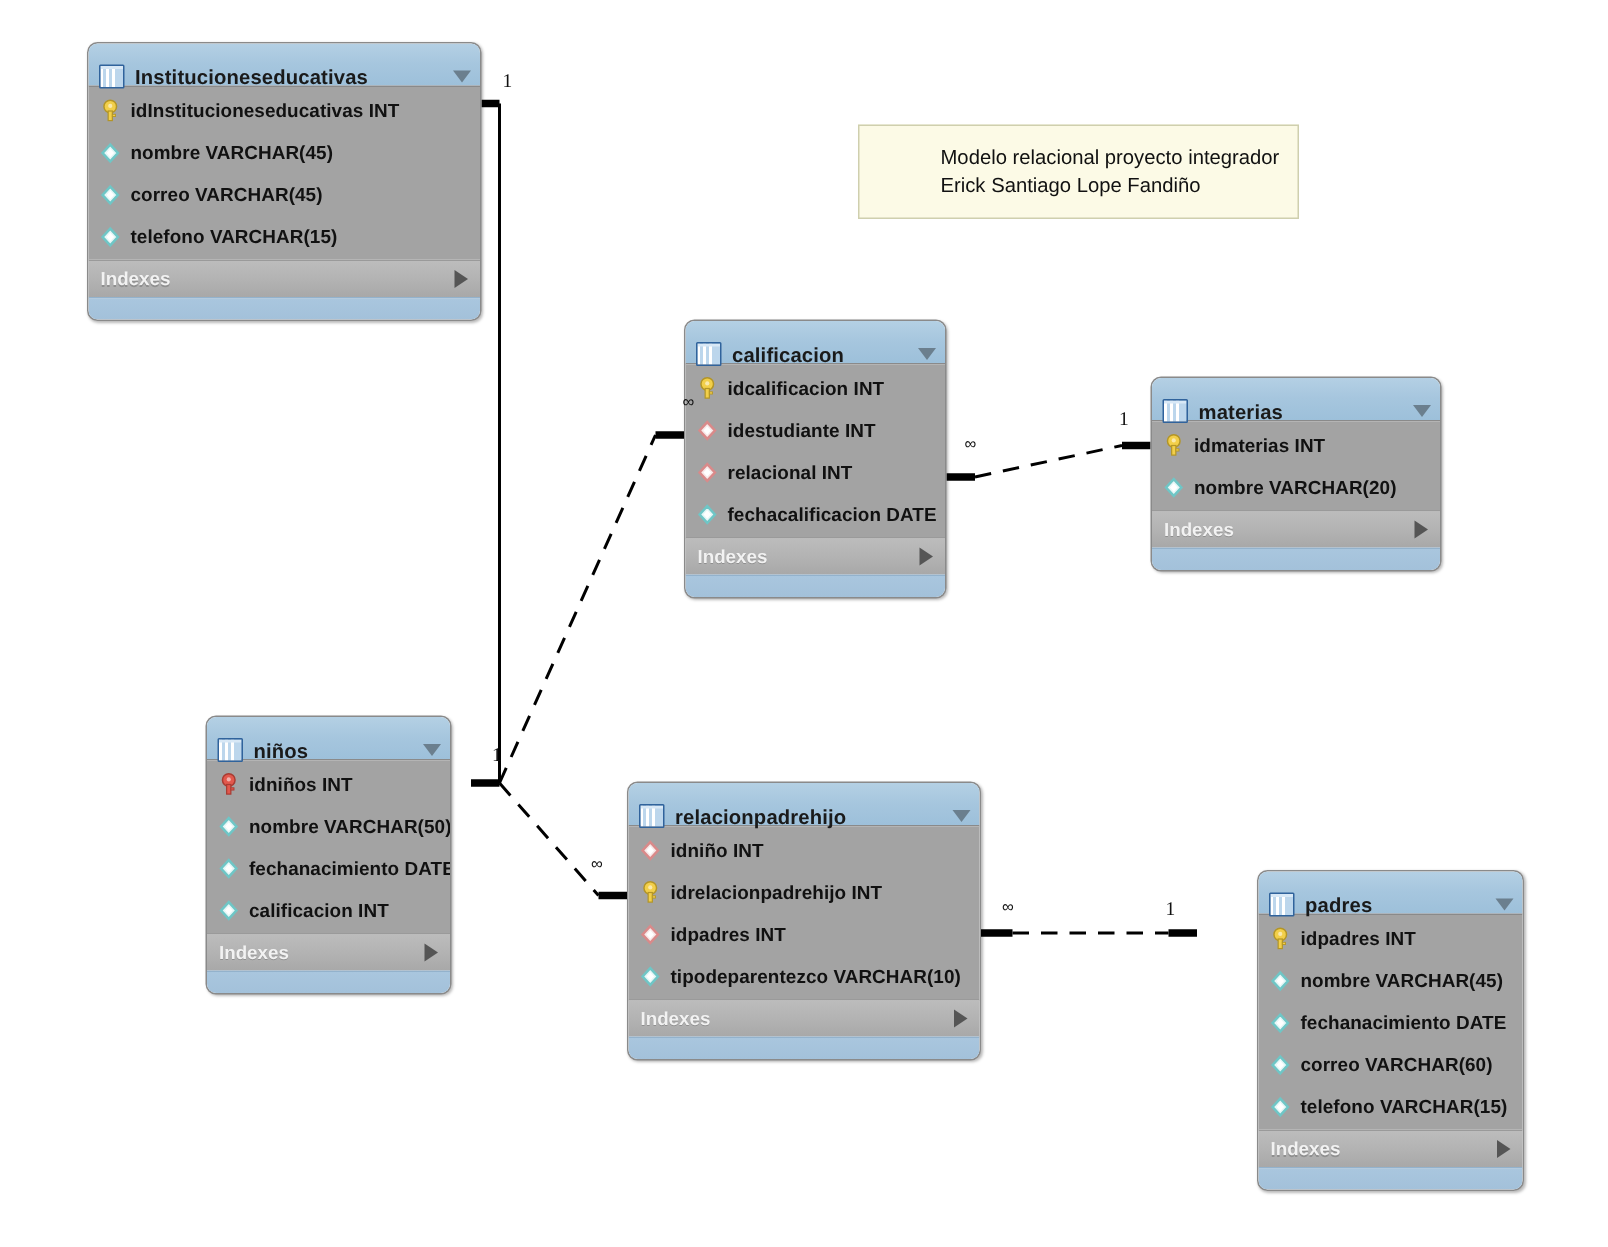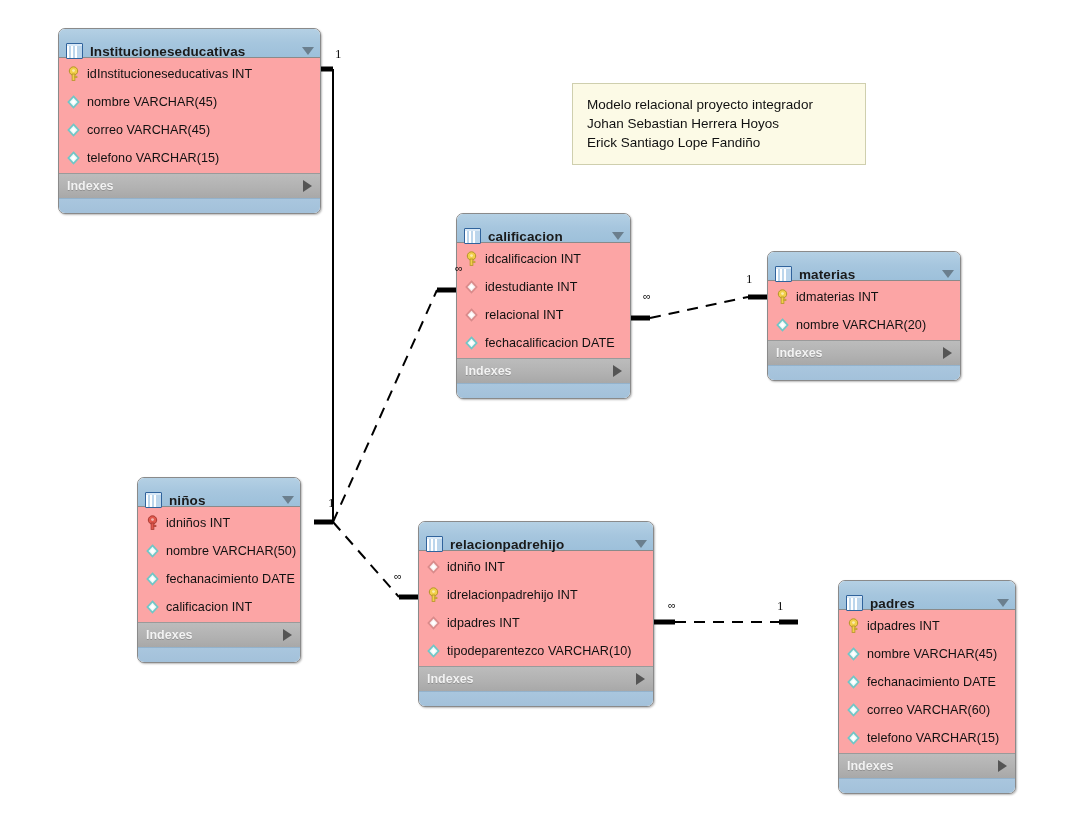--- a/index.html
+++ b/index.html
@@ -53,21 +53,21 @@
     font-size:13.5px;font-weight:bold;color:#1a1a1a;
     white-space:nowrap;flex:1 1 auto;letter-spacing:.1px;
   }
   .caret{
     width:0;height:0;flex:0 0 auto;
     border-left:6px solid transparent;
     border-right:6px solid transparent;
     border-top:8px solid #6b7f8e;
     margin-left:8px;
   }
-  .cols{background:#fca5a5;padding:2px 0 1px 0;}
+  .cols{background:#a3a3a3;padding:2px 0 1px 0;font-weight:bold;}
   .col{
     height:28px;
     display:flex;align-items:center;
     padding-left:7px;
     box-sizing:border-box;
     white-space:nowrap;
   }
   .col-txt{font-size:12.6px;color:#111;letter-spacing:.05px;}
 
   
@@ -99,21 +99,21 @@
   }
 
   
   .note{
     position:absolute;z-index:5;
     background:#fcfae6;
     border:1px solid #cfcfae;
     box-sizing:border-box;
     padding:11px 14px 12px 14px;
   }
-  .note-line{font-size:13.5px;color:#111;line-height:19px;white-space:nowrap;}
+  .note-line{font-size:13.5px;color:#111;line-height:19px;white-space:nowrap;margin-left:40px;}
 
   
   .card{
     position:absolute;z-index:6;
     font-size:13px;color:#111;
     font-family:"Liberation Serif","DejaVu Serif",serif;
     line-height:1;
     user-select:none;
   }
   .card.inf{font-size:11px;font-family:"Liberation Sans",sans-serif;}
@@ -158,21 +158,20 @@
   <div class="card" style="left:328px;top:496px;">1</div>
   <div class="card inf" style="left:455px;top:263px;">∞</div>
   <div class="card inf" style="left:643px;top:291px;">∞</div>
   <div class="card" style="left:746px;top:272px;">1</div>
   <div class="card inf" style="left:394px;top:571px;">∞</div>
   <div class="card inf" style="left:668px;top:600px;">∞</div>
   <div class="card" style="left:777px;top:599px;">1</div>
 
   <div class="note" style="left:572px;top:83px;width:294px;">
     <div class="note-line">Modelo relacional proyecto integrador</div>
-    <div class="note-line">Johan Sebastian Herrera Hoyos</div>
     <div class="note-line">Erick Santiago Lope Fandiño</div>
   </div>
 
   <div id="tables-layer">
       <div class="tbl" style="left: 58px; top: 28px; width: 263px;">
         <div class="tbl-head">
           <span class="tbl-icon"></span>
           <span class="tbl-title">Institucioneseducativas</span>
           <span class="caret"></span>
         </div>

